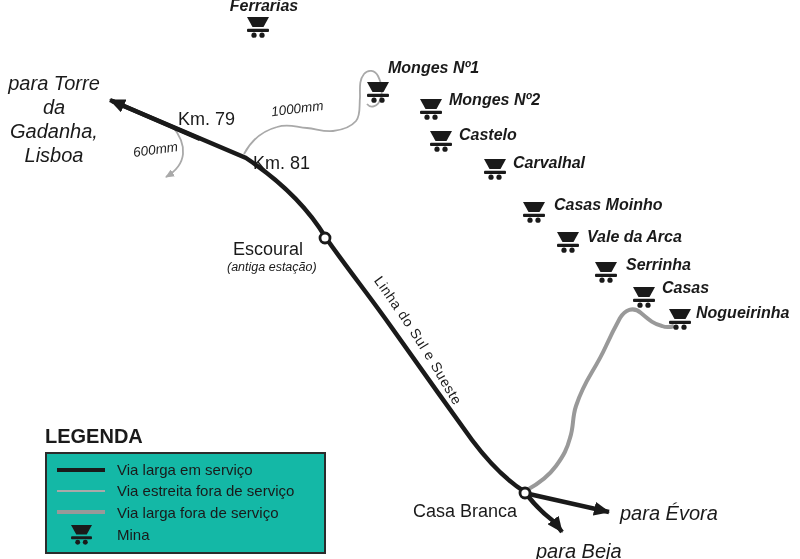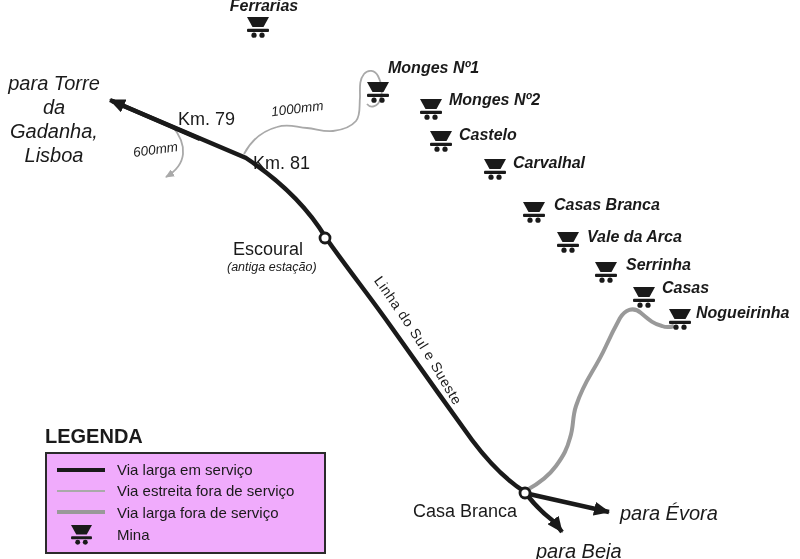--- a/index.html
+++ b/index.html
@@ -17,21 +17,21 @@
   }
   .km { position: absolute; font-size: 18px; font-weight: normal; white-space: nowrap; }
   .gauge { position: absolute; font-size: 13.5px; font-style: italic; white-space: nowrap; color: #222; }
   .dir { position: absolute; font-size: 20px; font-style: italic; line-height: 1.2; white-space: pre-line; }
   .center { text-align: center; }
   .station-name { position: absolute; font-size: 18px; font-weight: normal; white-space: nowrap; }
   .station-sub { position: absolute; font-size: 12.5px; font-style: italic; white-space: nowrap; }
   #legend-title { position: absolute; left: 45px; top: 425px; font-size: 20px; font-weight: bold; }
   #legend-box {
     position: absolute; left: 45px; top: 452px; width: 281px; height: 102px;
-    border: 2px solid #2b2b2b; background: #f0abfc;
+    border: 2px solid #2b2b2b; background: #14b8a6;
     display: flex; flex-direction: column; justify-content: space-evenly; padding: 3px 0;
   }
   .lrow { display: flex; align-items: center; }
   .lswatch { width: 48px; flex: 0 0 48px; margin-left: 10px; margin-right: 12px;
              display: flex; justify-content: center; align-items: center; }
   .lline { width: 48px; }
   .lline-thick-black { height: 4px; background: #1a1a1a; }
   .lline-thick-gray  { height: 4px; background: #999999; }
   .lline-thin-gray   { height: 2px; background: #a9a9a9; }
   .llabel { font-size: 15px; }
@@ -109,21 +109,21 @@
   <span class="mine-label" style="left:459px;top:127px">Castelo</span>
 
   <svg class="mine-icon" style="left:483px;top:159px">
       <use href="#minecart"></use>
     </svg>
   <span class="mine-label" style="left:513px;top:155px">Carvalhal</span>
 
   <svg class="mine-icon" style="left:522px;top:202px">
       <use href="#minecart"></use>
     </svg>
-  <span class="mine-label" style="left:554px;top:197px">Casas Branca</span>
+  <span class="mine-label" style="left:554px;top:197px">Casas Moinho</span>
 
   <svg class="mine-icon" style="left:556px;top:232px">
       <use href="#minecart"></use>
     </svg>
   <span class="mine-label" style="left:587px;top:229px">Vale da Arca</span>
 
   <svg class="mine-icon" style="left:594px;top:262px">
       <use href="#minecart"></use>
     </svg>
   <span class="mine-label" style="left:626px;top:257px">Serrinha</span>

